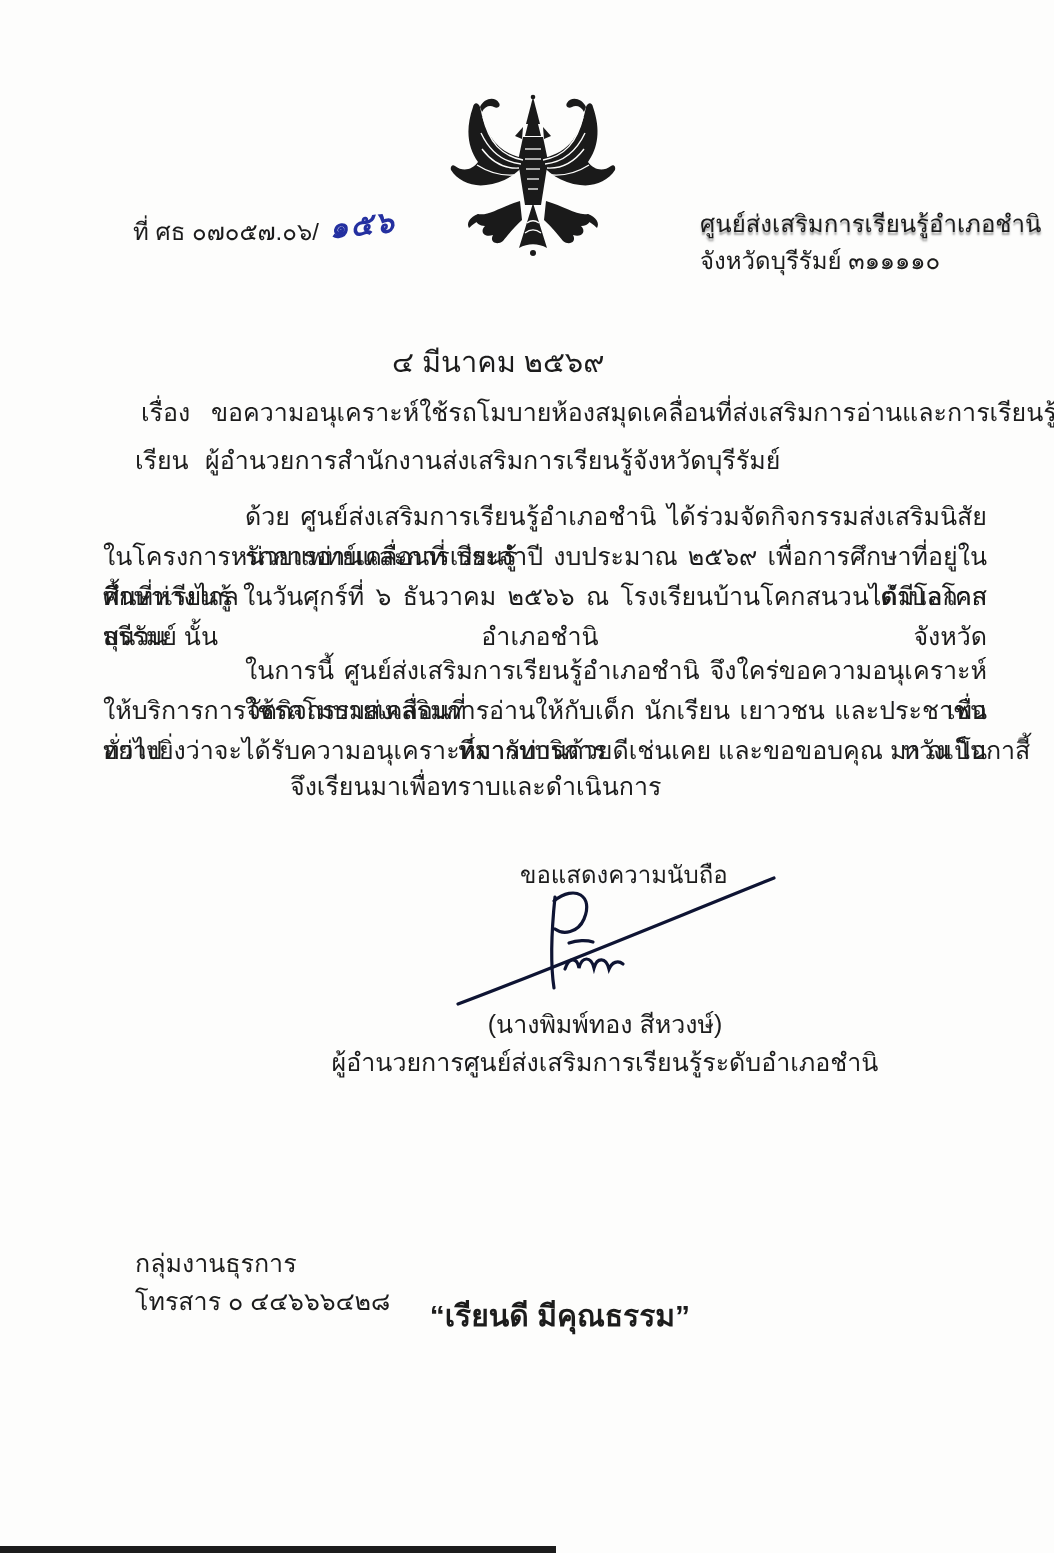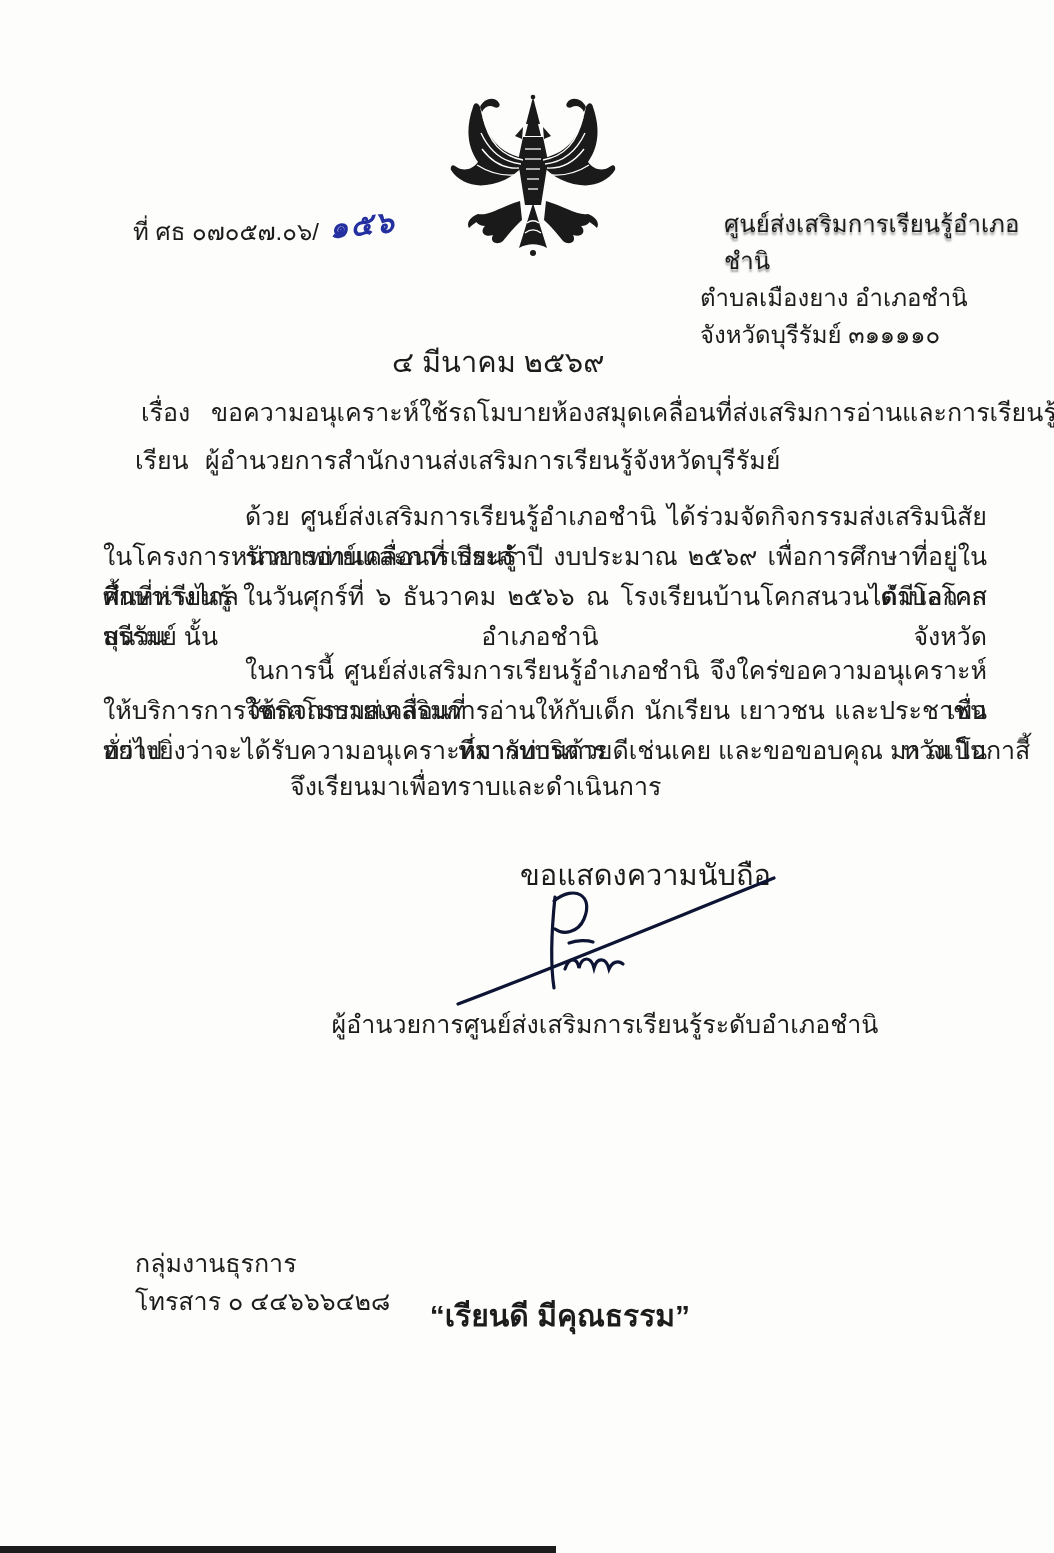--- a/index.html
+++ b/index.html
@@ -21,38 +21,38 @@
     color:#2430a0;
     font-size:30px;
     font-style:italic;
     font-weight:bold;
     transform:translateY(-5px) rotate(-6deg);
     margin-left:10px;
     letter-spacing:2px;
   }
   
   .sender{left:700px;top:205px;font-size:24px;line-height:37px;}
-  .sender .smudge{text-shadow:0 3px 2px rgba(90,90,90,.55);margin-left:24px;}
+  .sender .smudge{text-shadow:0 3px 2px rgba(90,90,90,.55);}
   
   .date{left:392px;top:342px;font-size:29px;}
   
   .labelrow{left:135px;font-size:25px;}
   .labelrow .lbl{display:inline-block;width:70px;}
   .row-subject{top:392px;margin-left:6px;}
   .row-to{top:440px;}
   
   .body-block{left:103px;width:884px;font-size:25px;}
   .body-block .line{height:40px;line-height:40px;white-space:nowrap;overflow:visible;}
   .body-block .line.j{white-space:normal;text-align:justify;text-align-last:justify;}
   .body-block .line.indent{padding-left:142px;}
   .p1{top:496px;}
   .p2{top:650px;}
   .p3{left:245px;top:766px;font-size:25px;margin-left:45px;}
   
-  .closing{left:520px;top:855px;font-size:29px;}
+  .closing{left:520px;top:855px;font-size:24px;}
   .sig-block{left:320px;top:1005px;width:570px;text-align:center;font-size:25px;line-height:38px;}
   
   .footer{left:135px;top:1244px;font-size:25px;line-height:38px;}
   .motto{left:340px;top:1292px;width:440px;text-align:center;font-size:30px;font-weight:600;}
   
   .speck{left:1018px;top:737px;width:7px;height:7px;border-radius:50%;background:#5a5a5a;opacity:.65;}
   .bottom-strip{left:0;top:1546px;width:556px;height:7px;background:#1c1c1c;}
   .garuda{left:448px;top:93px;}
   .signature{left:452px;top:870px;}
 </style>
@@ -120,21 +120,20 @@
       <circle cx="85" cy="160" r="3"></circle>
     </g>
   </svg>
 
   <div class="abs txt ref">
     <span>ที่ ศธ ๐๗๐๕๗.๐๖/</span><span class="hand">๑๕๖</span>
   </div>
 
   <div class="abs sender">
     <div class="smudge">ศูนย์ส่งเสริมการเรียนรู้อำเภอชำนิ</div>
-    <div>ตำบลเมืองยาง อำเภอชำนิ</div>
     <div>จังหวัดบุรีรัมย์ ๓๑๑๑๑๐</div>
   </div>
 
   <div class="abs txt date">๔  มีนาคม ๒๕๖๙</div>
 
   <div class="abs txt labelrow row-subject">
     <span class="lbl">เรื่อง</span><span>ขอความอนุเคราะห์ใช้รถโมบายห้องสมุดเคลื่อนที่ส่งเสริมการอ่านและการเรียนรู้</span>
   </div>
 
   <div class="abs txt labelrow row-to">
@@ -162,20 +161,21 @@
     <g fill="none" stroke="#0e1433" stroke-width="3.2" stroke-linecap="round">
       <path d="M6,134 C92,102 232,44 322,8"></path>
       <path d="M103,27 C100,56 98,92 102,118"></path>
       <path d="M102,31 C123,14 142,26 132,49 C126,63 111,65 103,59"></path>
       <path d="M113,99 C117,87 125,87 127,98 C130,86 139,86 142,98 C145,87 154,87 157,99 C160,92 166,90 171,94"></path>
       <path d="M117,73 C125,70 135,70 141,72"></path>
     </g>
   </svg>
 
   <div class="abs sig-block">
+    <div>(นางพิมพ์ทอง  สีหวงษ์)</div>
     <div>ผู้อำนวยการศูนย์ส่งเสริมการเรียนรู้ระดับอำเภอชำนิ</div>
   </div>
 
   <div class="abs footer">
     <div>กลุ่มงานธุรการ</div>
     <div>โทรสาร  ๐ ๔๔๖๖๖๔๒๘</div>
   </div>
 
   <div class="abs motto">“เรียนดี มีคุณธรรม”</div>
 

